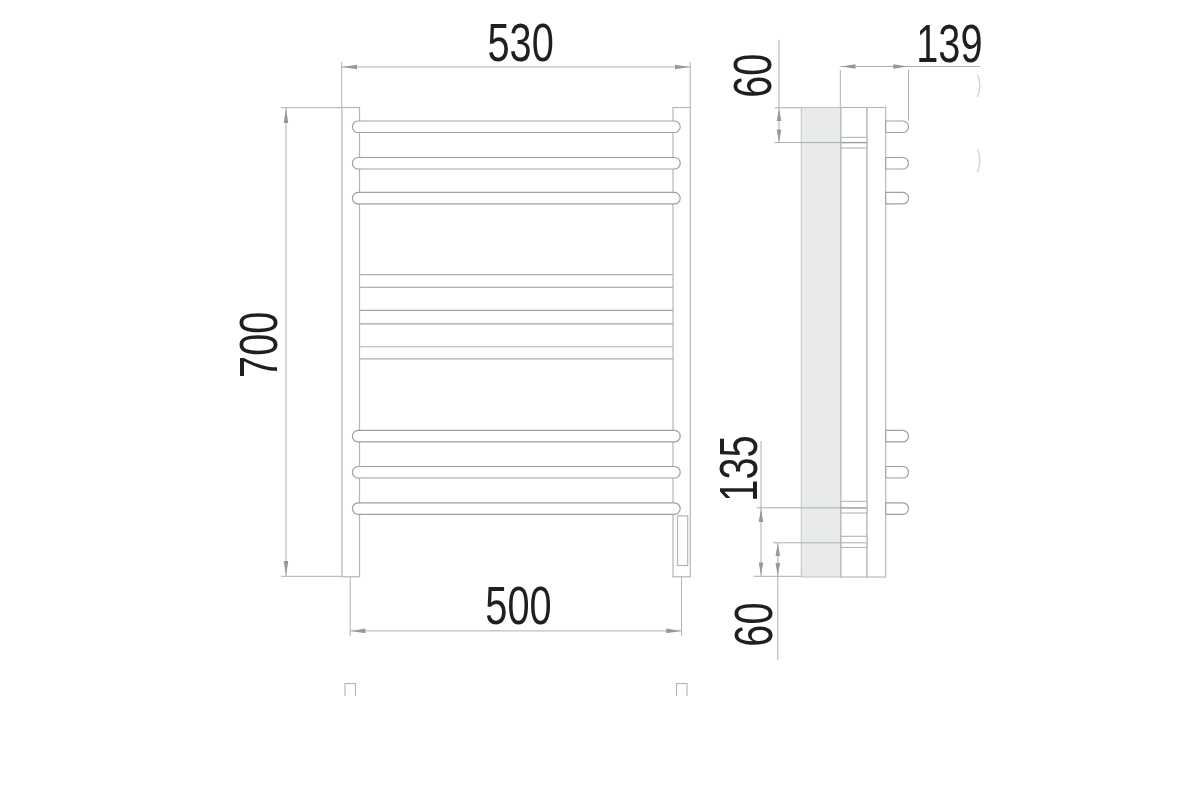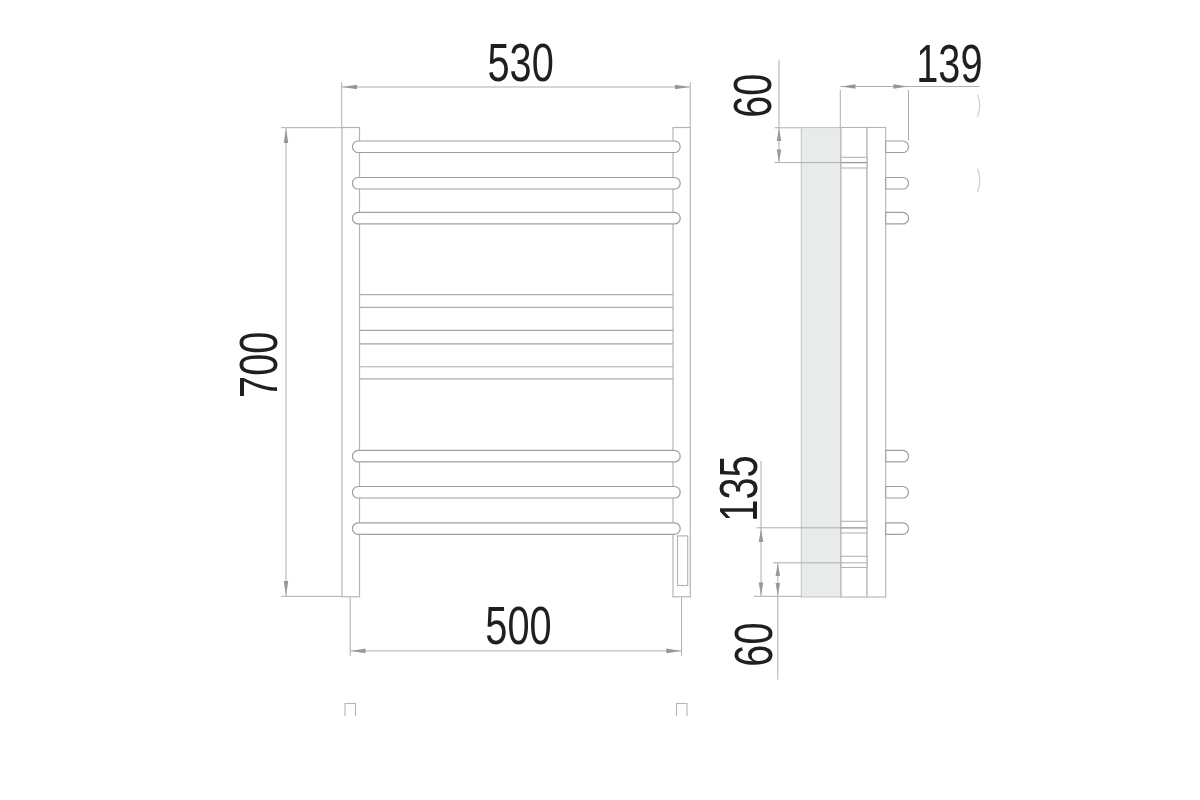--- a/index.html
+++ b/index.html
@@ -1,16 +1,16 @@
 <!DOCTYPE html>
 <html><head>
 <meta charset="utf-8">
 <style>
   html,body{margin:0;padding:0;background:#ffffff;}
-  .wrap{width:1200px;height:696px;position:relative;overflow:hidden;background:#ffffff;margin-top:20px;}
+  .wrap{width:1200px;height:696px;position:relative;overflow:hidden;background:#ffffff;}
   text{font-family:"Liberation Sans",sans-serif;fill:#1f1f1f;}
 </style>
 </head>
 <body>
 <div class="wrap">
 <svg width="1200" height="800" viewBox="0 0 1200 800" xmlns="http://www.w3.org/2000/svg">
 
   <rect x="0" y="0" width="1200" height="800" fill="#ffffff"></rect>
 
   <g stroke-linecap="butt">

